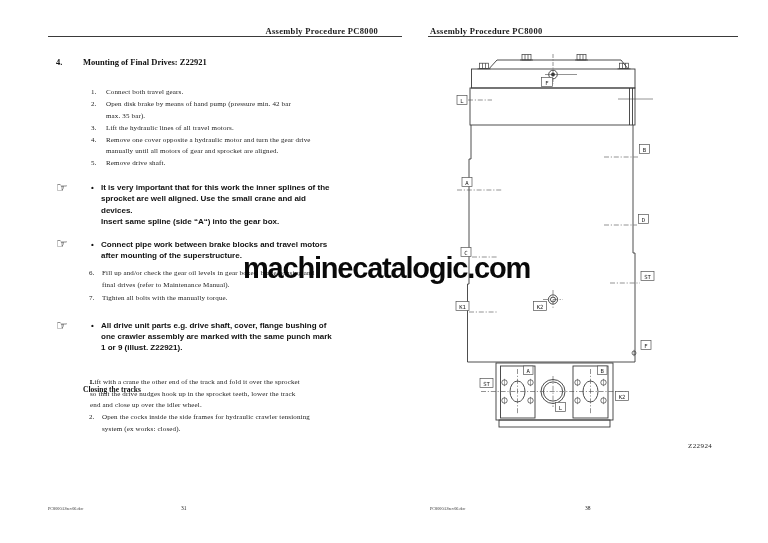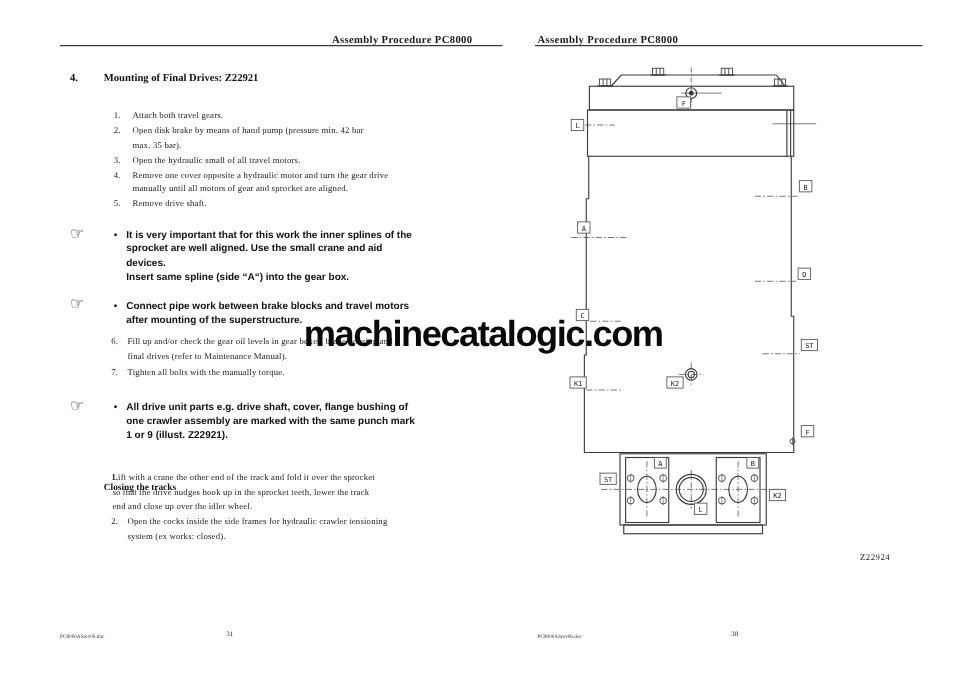--- a/index.html
+++ b/index.html
@@ -25,26 +25,26 @@
 </head>
 <body>
 
 <div class="abs hdr" style="left:208px;top:26px;width:170px;text-align:right">Assembly Procedure PC8000</div>
 <div class="abs rule" style="left:48px;top:35.5px;width:354px"></div>
 
 <div class="abs sect" style="left:56px;top:57px">4.</div>
 <div class="abs sect" style="left:83px;top:57px">Mounting of Final Drives: Z22921</div>
 
 <div class="abs num" style="left:91px;top:87px">1.</div>
-<div class="abs body" style="left:106px;top:87px">Attach both travel gears.</div>
+<div class="abs body" style="left:106px;top:87px">Connect both travel gears.</div>
 <div class="abs num" style="left:91px;top:99px">2.</div>
 <div class="abs body" style="left:106px;top:99px">Open disk brake by means of hand pump (pressure min. 42 bar
 max. 35 bar).</div>
 <div class="abs num" style="left:91px;top:123px">3.</div>
-<div class="abs body" style="left:106px;top:123px">Open the hydraulic small of all travel motors.</div>
+<div class="abs body" style="left:106px;top:123px">Lift the hydraulic lines of all travel motors.</div>
 <div class="abs num" style="left:91px;top:134.5px">4.</div>
 <div class="abs body" style="left:106px;top:134.5px">Remove one cover opposite a hydraulic motor and turn the gear drive
 manually until all motors of gear and sprocket are aligned.</div>
 <div class="abs num" style="left:91px;top:158px">5.</div>
 <div class="abs body" style="left:106px;top:158px">Remove drive shaft.</div>
 
 <div class="abs hand" style="left:56px;top:181px">☞</div>
 <div class="abs nbullet" style="left:91px;top:182px">•</div>
 <div class="abs note" style="left:101px;top:182px">It is very important that for this work the inner splines of the
 sprocket are well aligned. Use the small crane and aid

